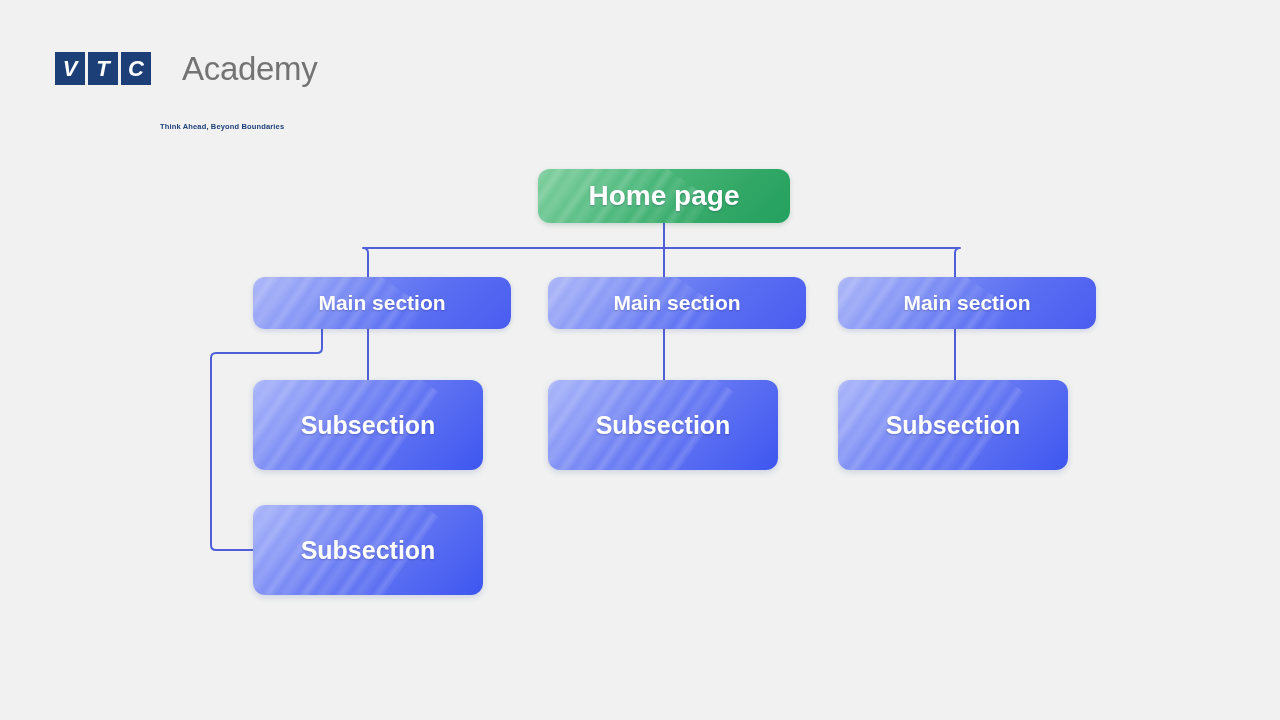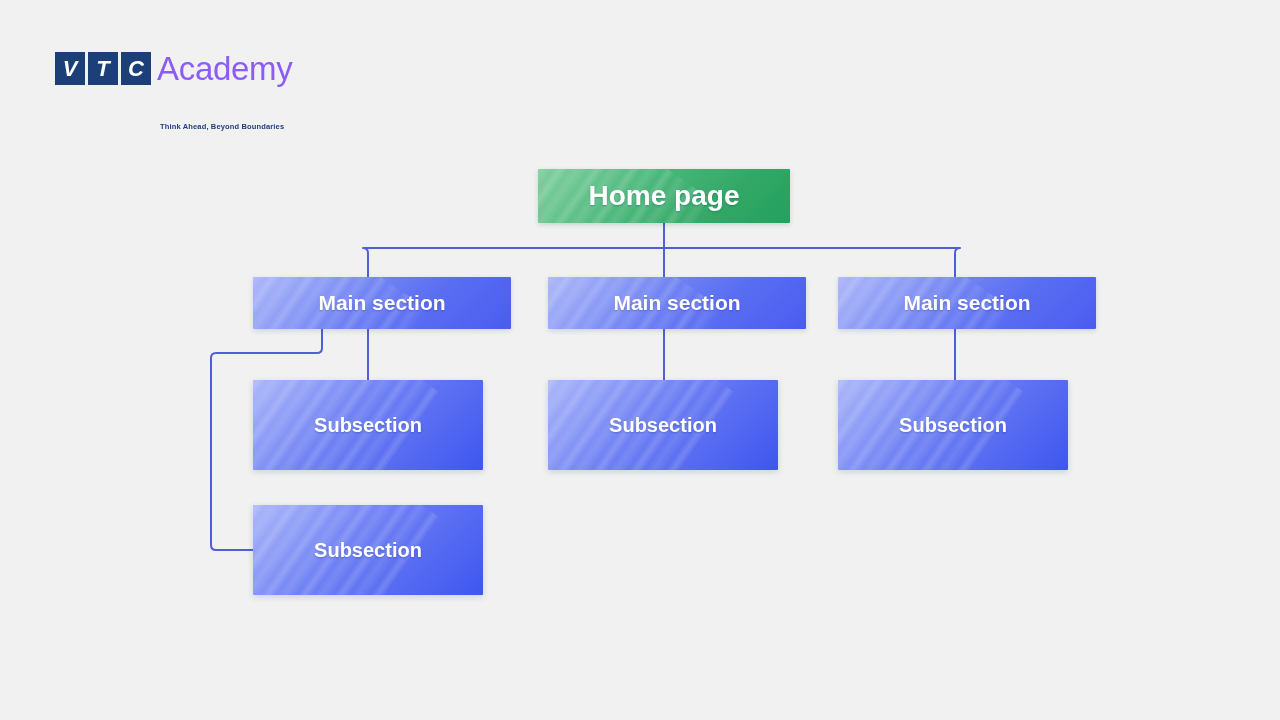--- a/index.html
+++ b/index.html
@@ -43,26 +43,27 @@
     align-items: center;
     justify-content: center;
     line-height: 1;
     font-family: "Liberation Sans", sans-serif;
   }
   .logo-right {
     position: relative;
     margin-left: 6px;
   }
   .logo-word {
-    color: #8b5cf6;
+    color: #737373;
     font-size: 33px;
     line-height: 33px;
     letter-spacing: -0.3px;
     font-family: "Liberation Sans", sans-serif;
     font-weight: 400;
+    margin-left: 25px;
   }
   .logo-tagline {
     position: absolute;
     left: 3px;
     top: 26px;
     color: #1d3f78;
     font-size: 7.5px;
     font-weight: bold;
     letter-spacing: 0.15px;
     white-space: nowrap;
@@ -76,21 +77,21 @@
     left: 0;
     top: 0;
     width: 1280px;
     height: 720px;
     pointer-events: none;
   }
 
   
   .node {
     position: absolute;
-    border-radius: 1px;
+    border-radius: 12px;
     display: flex;
     align-items: center;
     justify-content: center;
     color: #ffffff;
     font-weight: bold;
     text-shadow: 0 1px 2px rgba(20, 30, 90, 0.28);
     box-sizing: border-box;
     overflow: hidden;
   }
   .node .label {
@@ -139,21 +140,21 @@
     width: 258px;
     height: 52px;
     font-size: 21px;
     background: linear-gradient(135deg, #9aa7f7 0%, #7b8df4 30%, #5a6ef2 65%, #4a5cf0 100%);
     box-shadow: 0 2px 5px rgba(50, 60, 160, 0.16);
   }
 
   .node-sub {
     width: 230px;
     height: 90px;
-    font-size: 20px;
+    font-size: 25px;
     background: linear-gradient(135deg, #98a6f8 0%, #7d8ef5 26%, #5f72f2 60%, #3e56f0 100%);
     box-shadow: 0 2px 6px rgba(50, 60, 160, 0.18);
   }
 
   .node-main-1 { left: 253px; top: 277px; }
   .node-main-2 { left: 548px; top: 277px; }
   .node-main-3 { left: 838px; top: 277px; }
 
   .node-sub-1 { left: 253px; top: 380px; }
   .node-sub-2 { left: 253px; top: 505px; }

